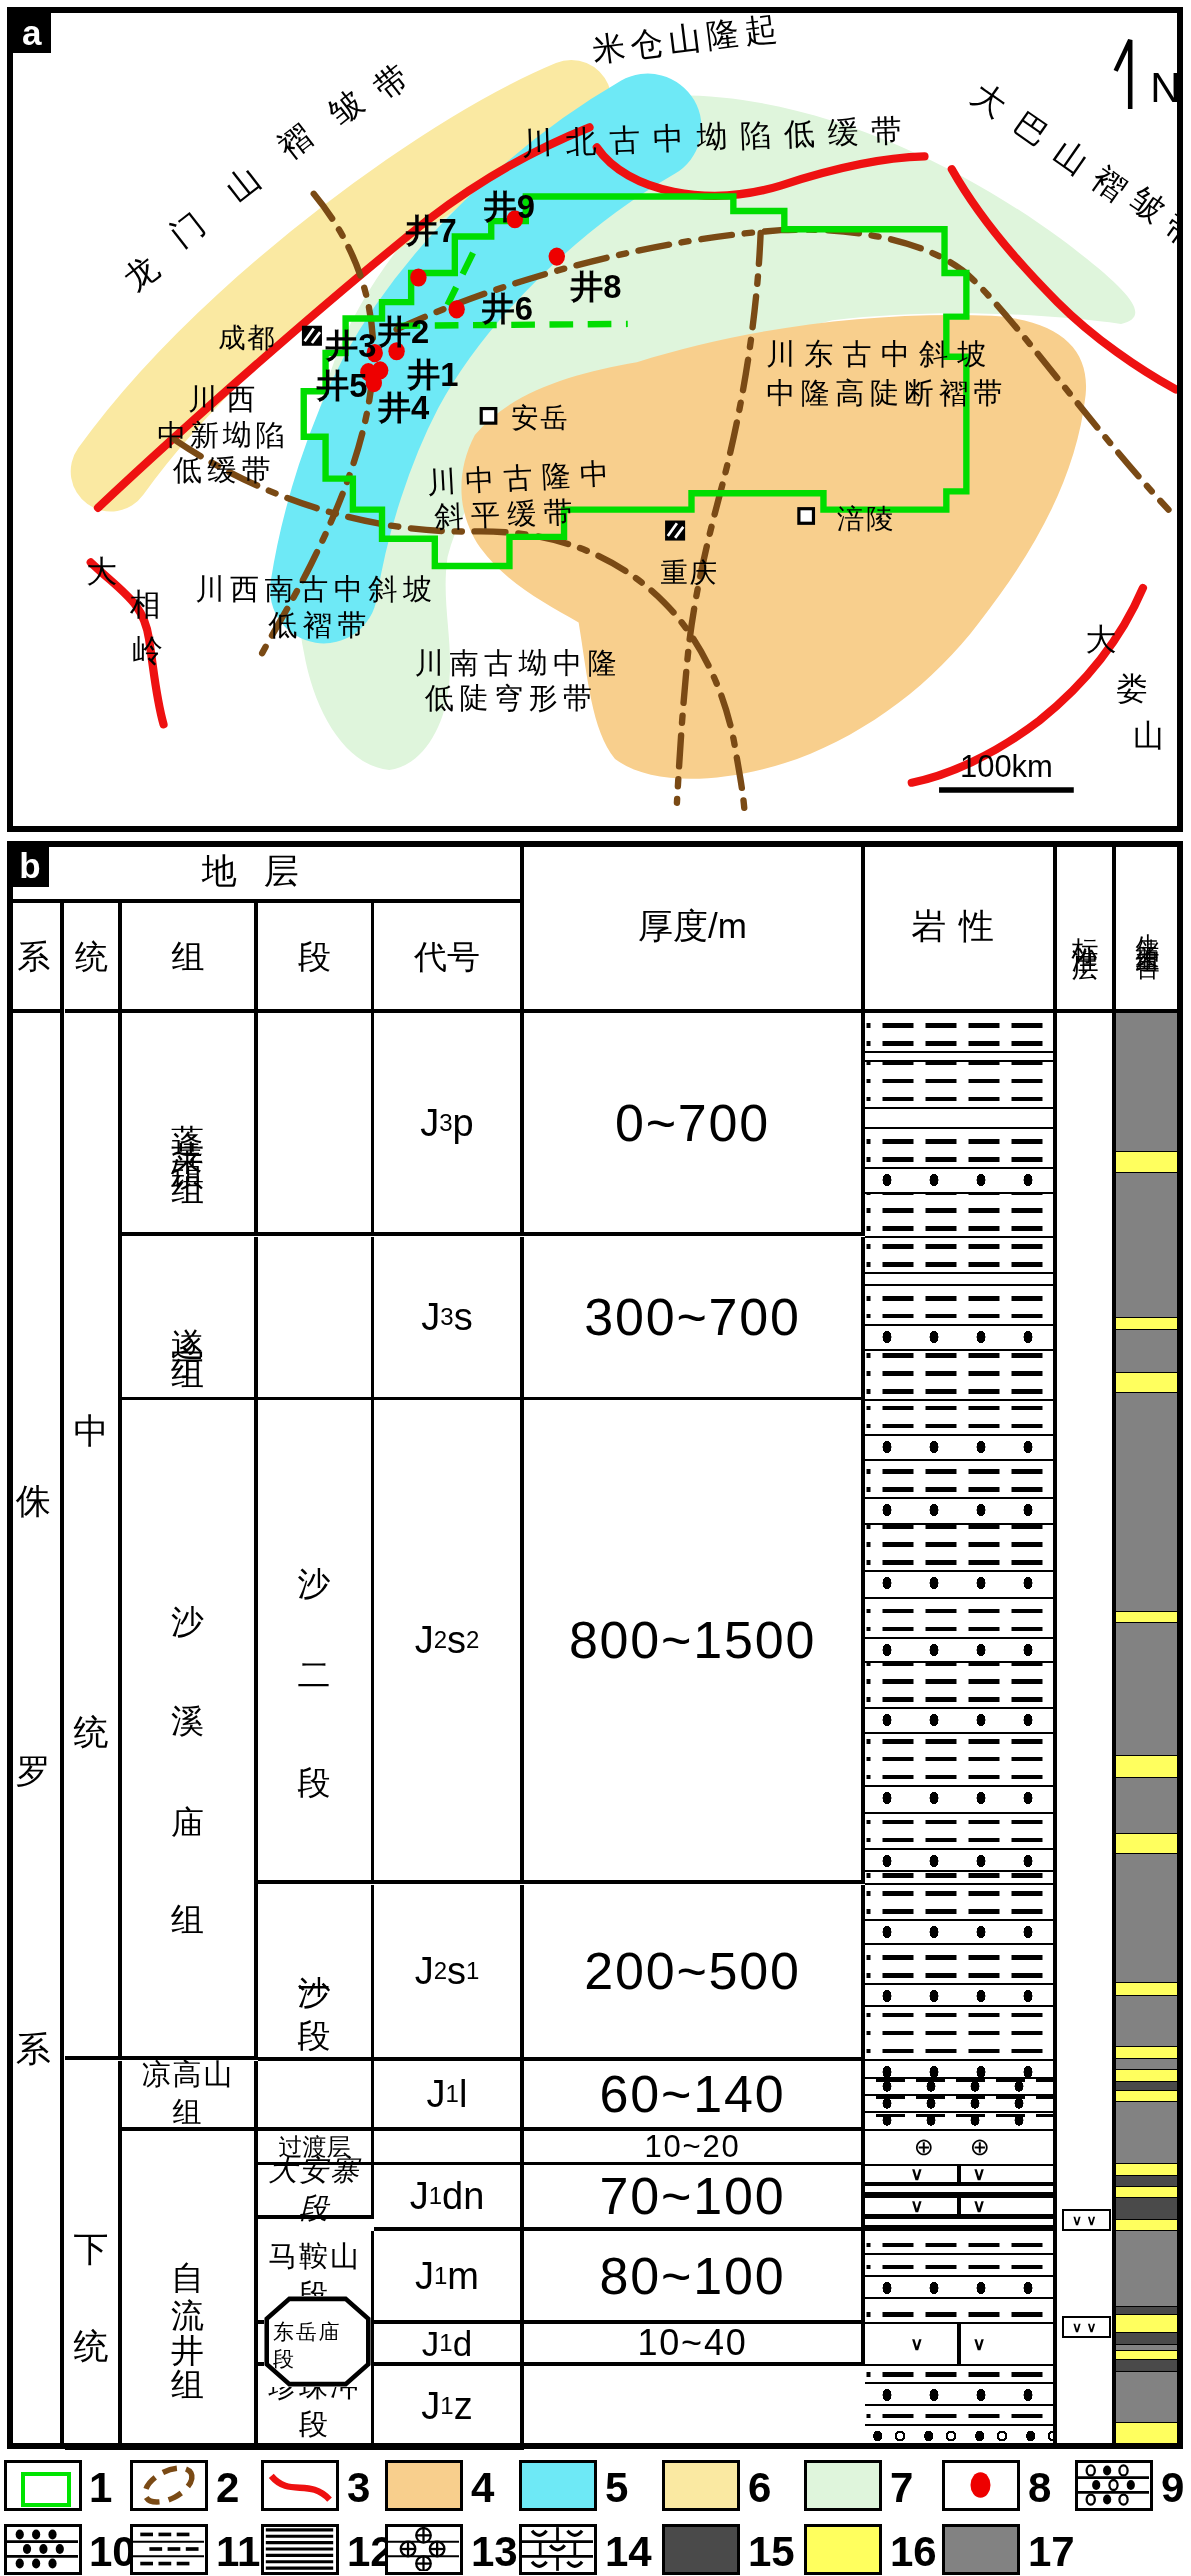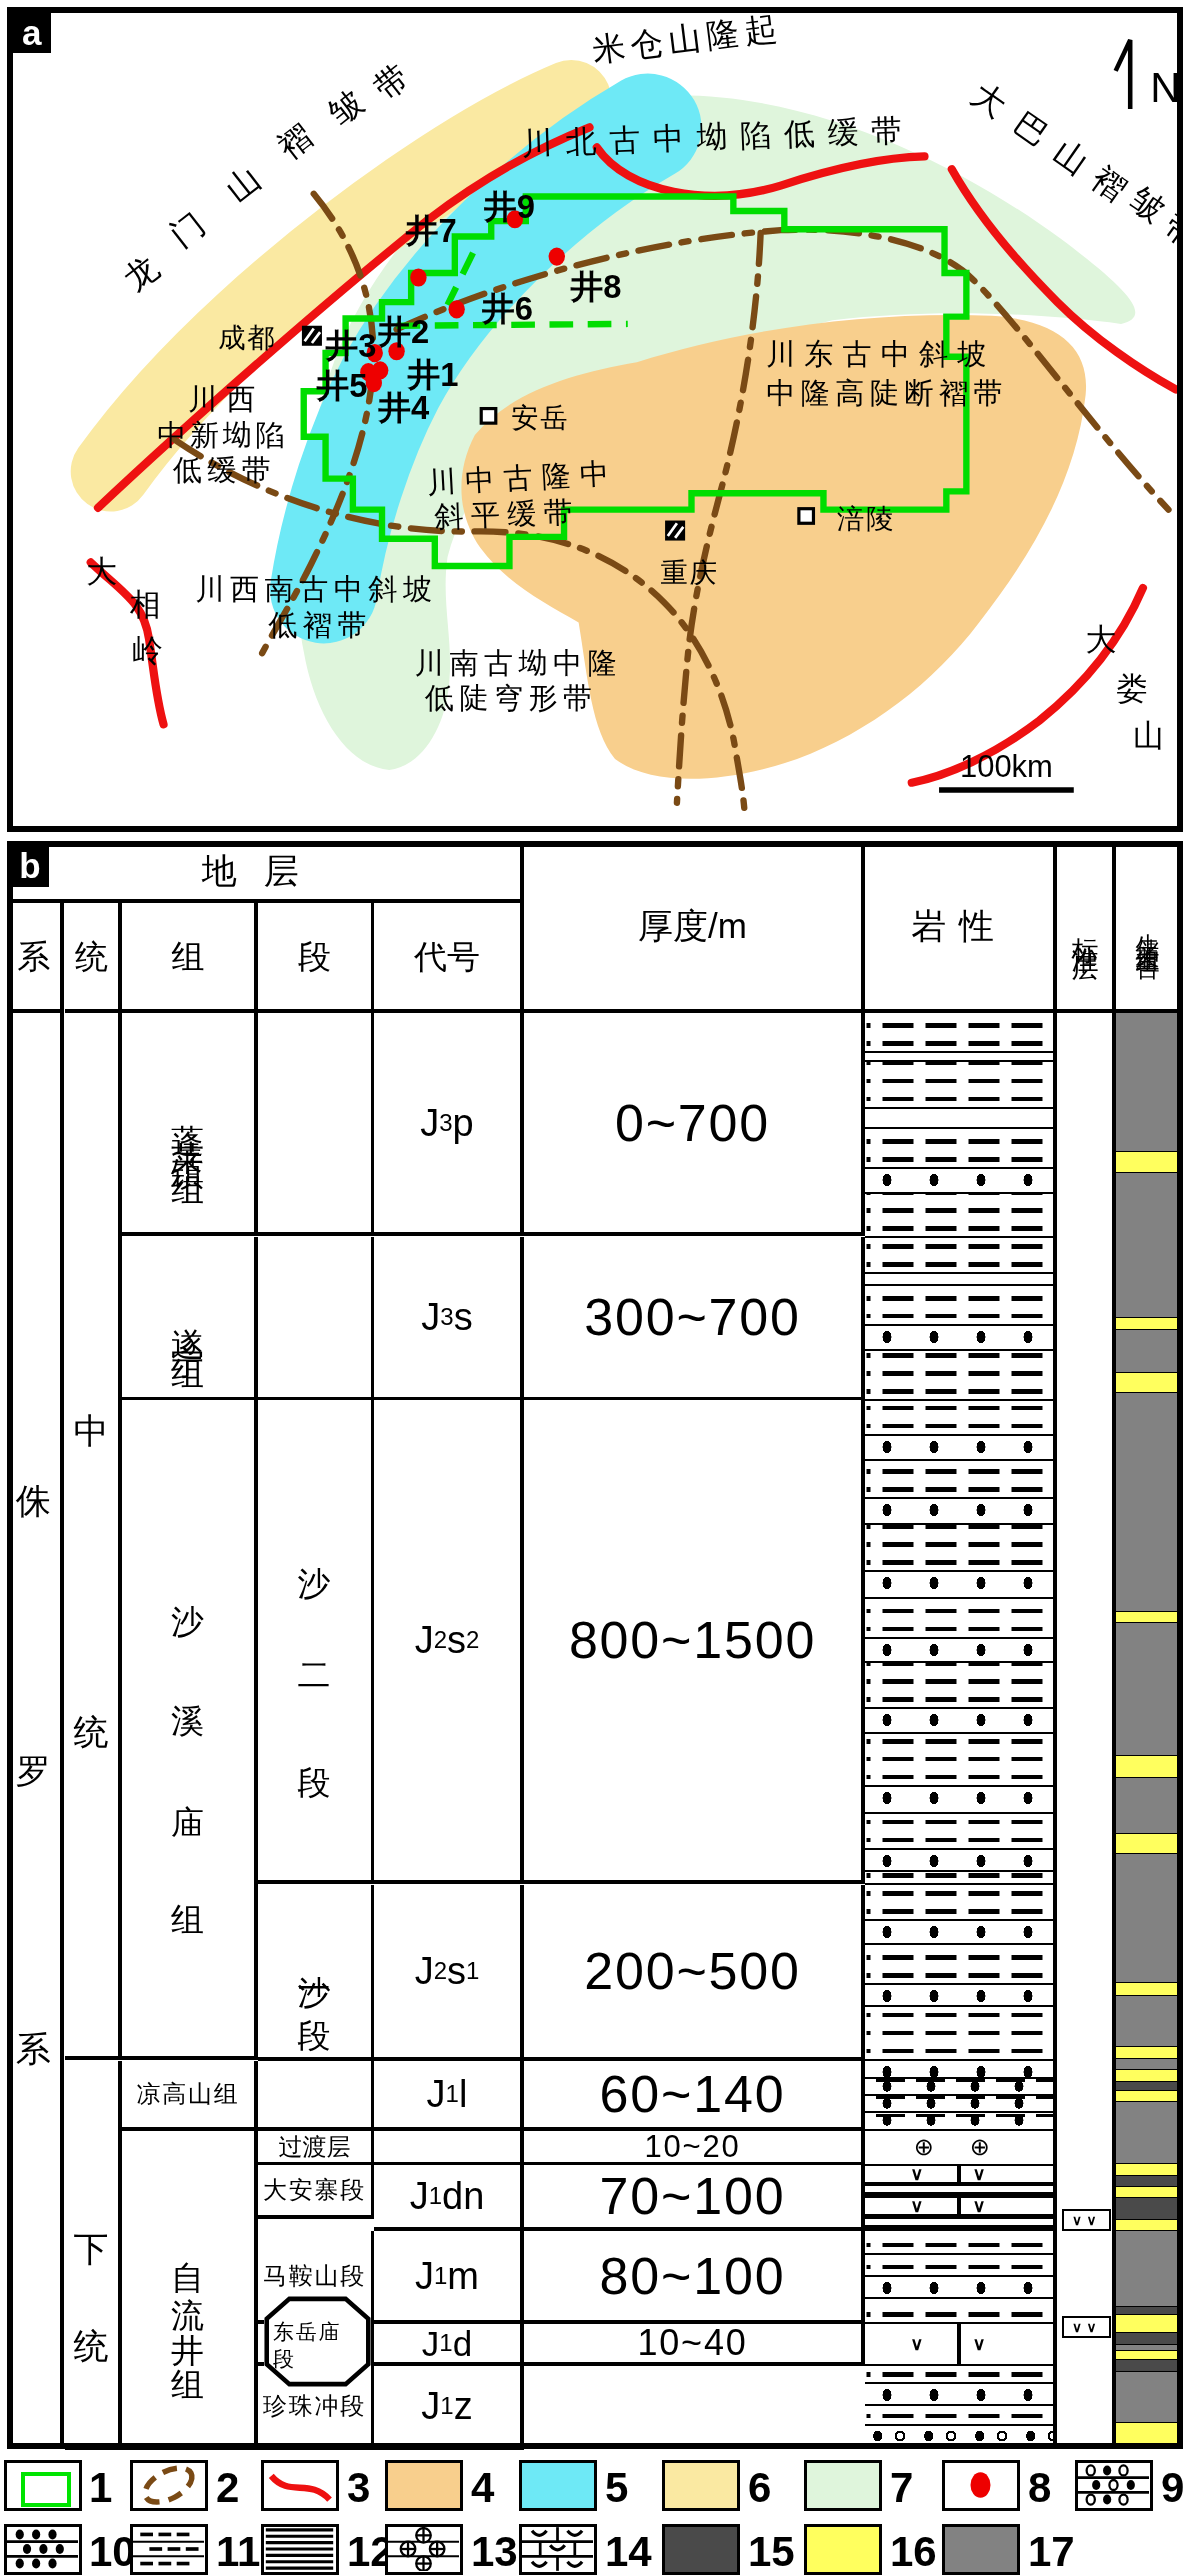--- a/index.html
+++ b/index.html
@@ -9,21 +9,21 @@
         pointer-events:none;z-index:7;}
   .badge{position:absolute;background:#000;color:#fff;z-index:9;display:flex;align-items:center;
         justify-content:center;font-size:35px;font-weight:bold;}
   #map-wrap{position:absolute;left:7.3px;top:7.3px;width:1176px;height:825px;overflow:hidden;}
   #map-svg{position:absolute;left:0;top:0;}
   
   .cell{position:absolute;box-sizing:border-box;border-right:4.6px solid #000;border-bottom:4.6px solid #000;
         background:#fff;display:flex;align-items:center;justify-content:center;z-index:1;
         font-size:33px;line-height:1;text-align:center;}
   .v{writing-mode:vertical-lr;text-orientation:upright;display:inline-block;}
-  .wrap{display:inline-block;width:104px;font-size:24px;line-height:1.3;letter-spacing:1.8px;}
+  .wrap{display:inline-block;width:104px;font-size:29px;line-height:1.3;letter-spacing:1.8px;}
   .num{font-size:52px;letter-spacing:1.8px;}
   .code{font-size:38px;}
   .code sub{font-size:24px;vertical-align:-7.3px;}
   .code sup{font-size:24px;vertical-align:12.7px;}
   .hdr{font-size:33px;}
   
   .band{width:100%;box-sizing:border-box;background-color:#fff;position:relative;}
   .band + .band{border-top:2.7px solid #000;}
   .p-m{background-image:repeating-linear-gradient(90deg,#fff 0 12px,transparent 12px 43px),
        repeating-linear-gradient(0deg,transparent 0 5.5px,#000 5.5px 10px,transparent 10px 18px);
@@ -213,21 +213,21 @@
   <div class="cell" style="left:258px;top:1013px;width:117px;height:223px;"></div>
   <div class="cell" style="left:258px;top:1237px;width:117px;height:164px;"></div>
   <div class="cell" style="left:258px;top:1400px;width:117px;height:484px;">
     <span class="v" style="letter-spacing: 100px; padding-top: 100px;">沙二段</span>
     </div>
   <div class="cell" style="left:258px;top:1885px;width:117px;height:176px;">
     <span class="v" style="letter-spacing: 22px; padding-top: 22px;">沙一段</span>
     </div>
   <div class="cell" style="left:258px;top:2061px;width:117px;height:70px;"></div>
   <div class="cell" style="left:258px;top:2131px;width:117px;height:35px;font-size:24px;">过渡层</div>
-  <div class="cell" style="left:258px;top:2165px;width:117px;height:54px;">
+  <div class="cell" style="left:258px;top:2165px;width:117px;height:54px;font-style:italic;">
     <span class="wrap">大安寨段</span>
     </div>
   <div class="cell" style="left:258px;top:2231px;width:117px;height:93px;">
     <span class="wrap">马鞍山段</span>
     </div>
   <div class="cell" style="left:258px;top:2324px;width:117px;height:42px;"></div>
   <div class="cell" style="left:258px;top:2366px;width:117px;height:84px;">
     <span class="wrap">珍珠冲段</span>
     </div>
 

